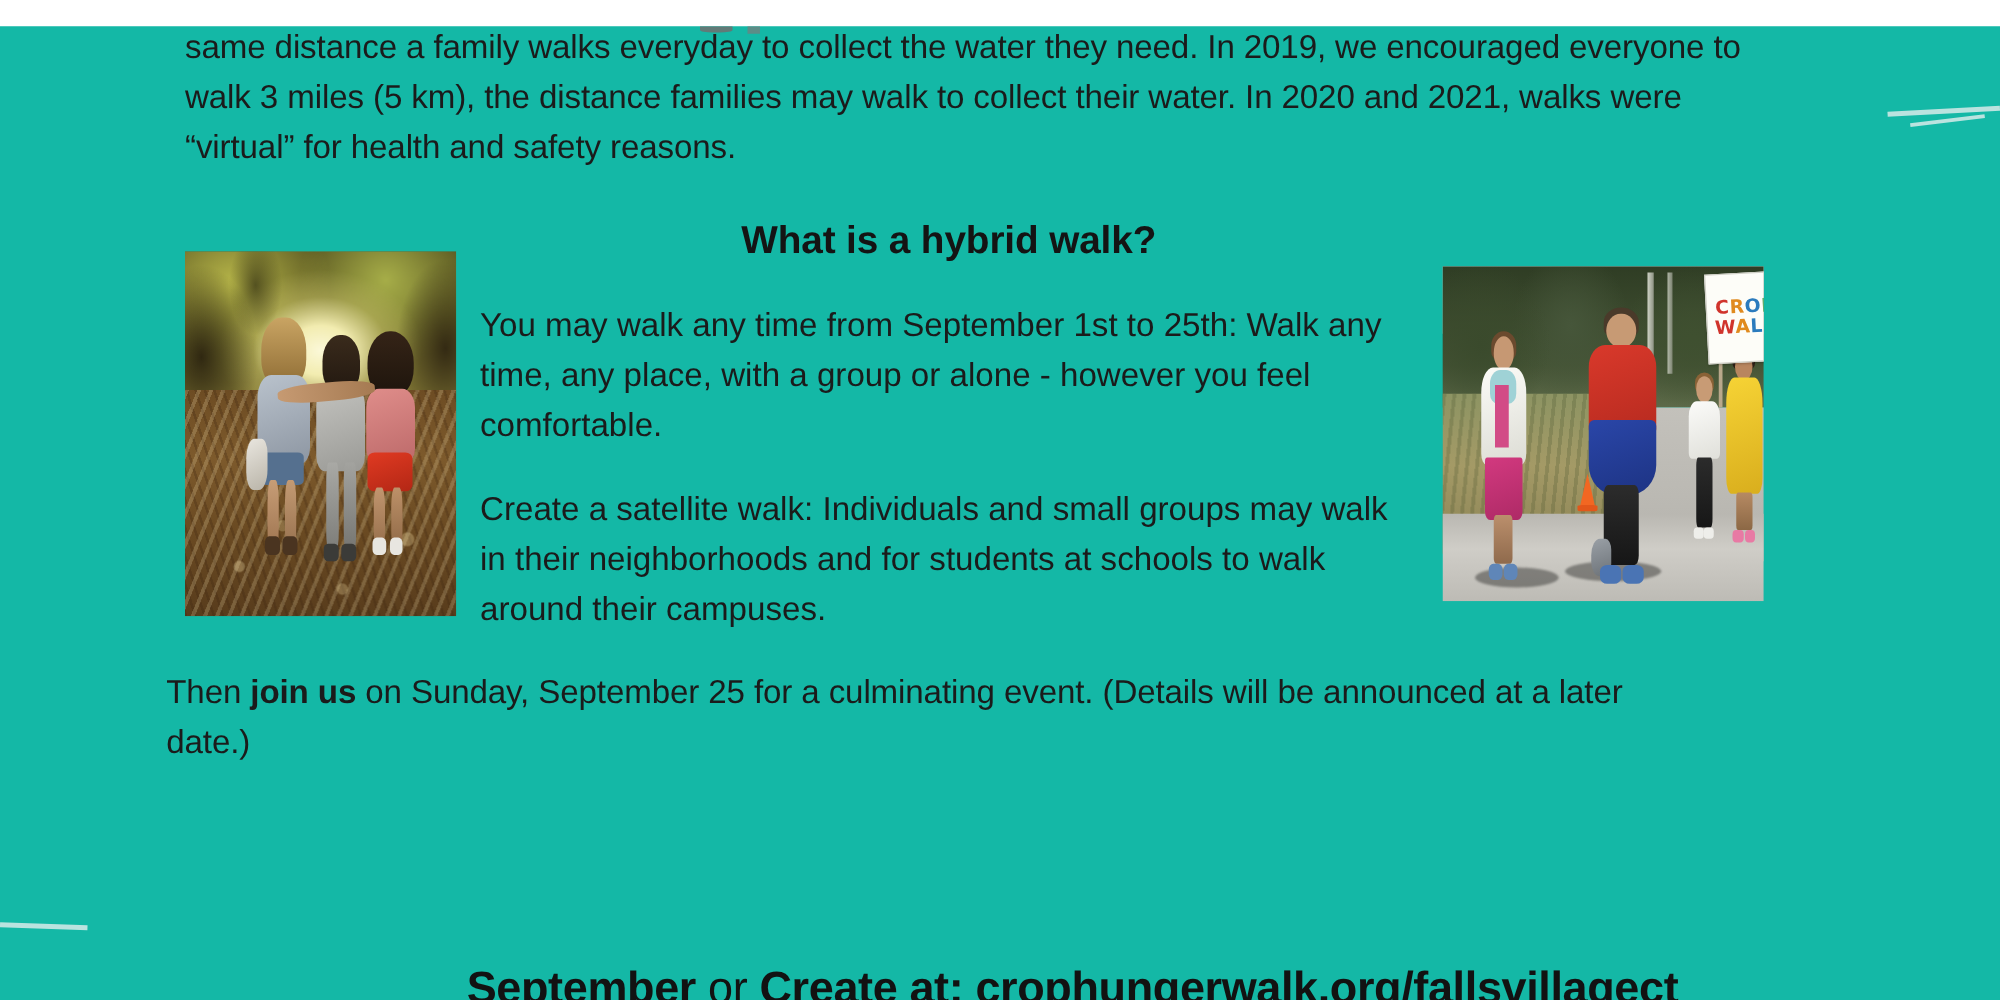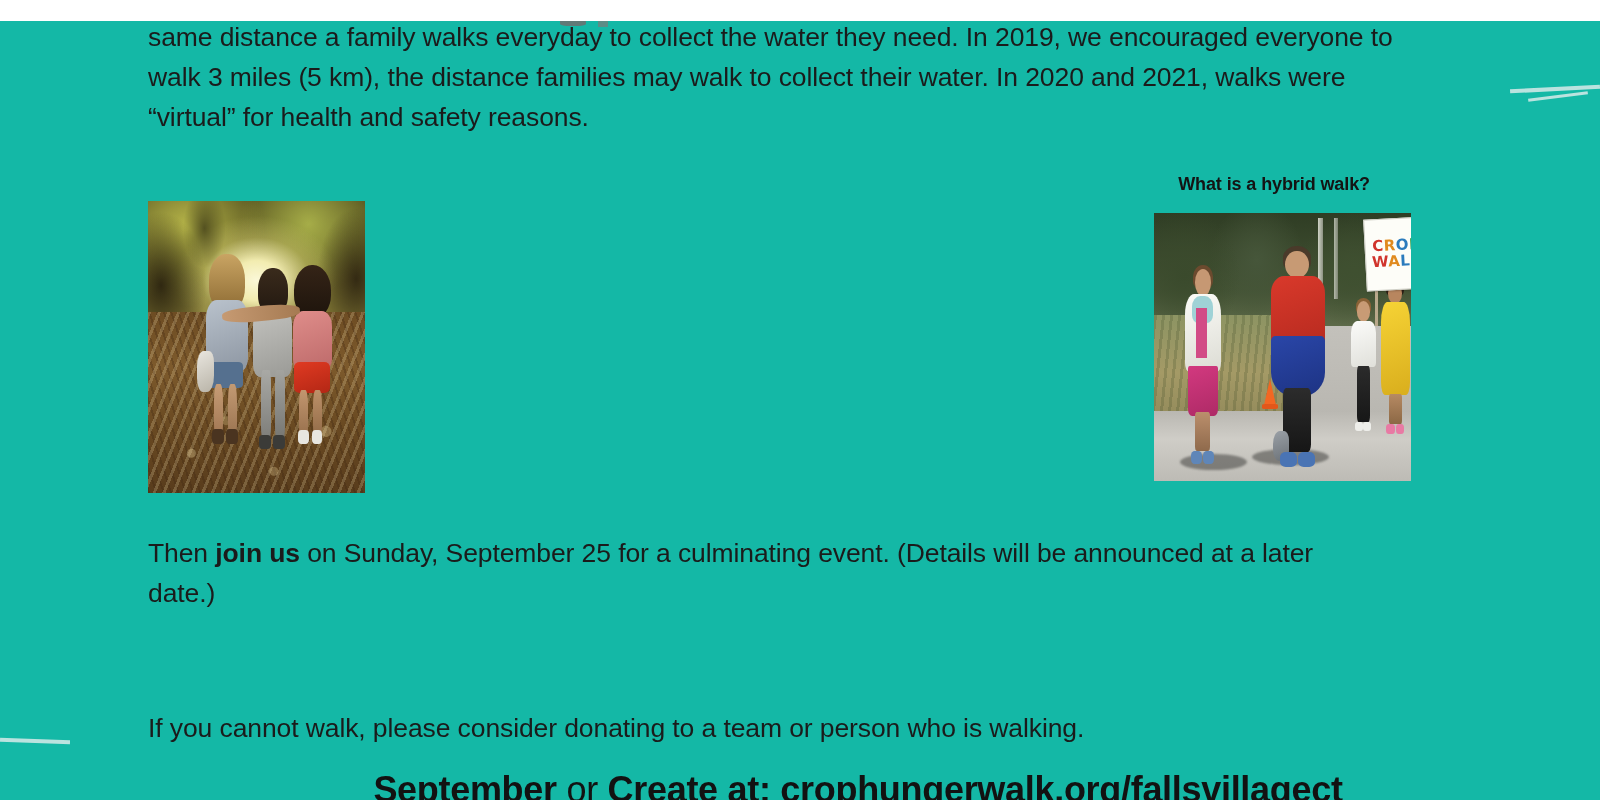--- a/index.html
+++ b/index.html
@@ -45,38 +45,38 @@
   .intro-para {
     left: 148px;
     top: -4px;
     width: 1252px;
   }
   .section-heading {
     position: absolute;
     left: 148px;
     top: 153px;
     width: 1222px;
-    text-align: right;
-    font-size: 18px;
+    text-align: center;
+    font-size: 31px;
     font-weight: bold;
     letter-spacing: -0.1px;
     color: #141414;
   }
   .col-para {
     position: absolute;
     left: 384px;
     width: 745px;
     font-size: 26.5px;
     line-height: 40px;
     color: #1b1b1b;
   }
   .col-para-1 { top: 219px; }
   .col-para-2 { top: 366px; }
 
-  .body-para-1 { left: 148px; top: 512px; width: 1180px; }
+  .body-para-1 { left: 133px; top: 512px; width: 1180px; }
   .body-para-2 { left: 148px; top: 620px; width: 1180px; }
   .body-para-3 { left: 148px; top: 687px; width: 1250px; }
 
   b, .bold { font-weight: bold; }
 
   
   .footer-cta {
     position: absolute;
     left: 148px;
     top: 748px;
@@ -333,21 +333,23 @@
         <div class="kid-leg l"></div>
         <div class="kid-leg r"></div>
         <div class="shoe l"></div>
         <div class="shoe r"></div>
       </div>
 
       <div class="arm-link"></div>
     </div>
   </div>
 
-
+  <div class="col-para col-para-1">You may walk any time from September 1st to 25th: Walk any time, any place, with a group or alone -  however you feel comfortable.</div>
+
+  <div class="col-para col-para-2">Create a satellite walk: Individuals and small groups may walk in their neighborhoods and for students at schools to walk around their campuses.</div>
 
   <div class="photo photo-right">
     <div class="photo-inner">
       <div class="rp-sky"></div>
       <div class="rp-trees"></div>
       <div class="rp-trunk t1"></div>
       <div class="rp-trunk t2"></div>
       <div class="rp-grass"></div>
       <div class="rp-road-far"></div>
       <div class="rp-road"></div>
@@ -411,19 +413,18 @@
         <div class="cone-base"></div>
       </div>
     </div>
   </div>
 
   <div class="text-block body-para-1">
     <span>Then </span><b>join us</b><span> on Sunday, September 25 for a culminating event. (Details will be announced at a later date.)</span>
   </div>
 
 
-  <div class="text-block body-para-3">If you cannot walk, please consider donating to a team or person who is walking.</div>
 
   <div class="footer-cta">
     <span>September</span><span class="light"> or </span><span>Create at</span><span>: </span><span>crophungerwalk.org/fallsvillagect</span>
   </div>
 
 </div>
 
 </body></html>

